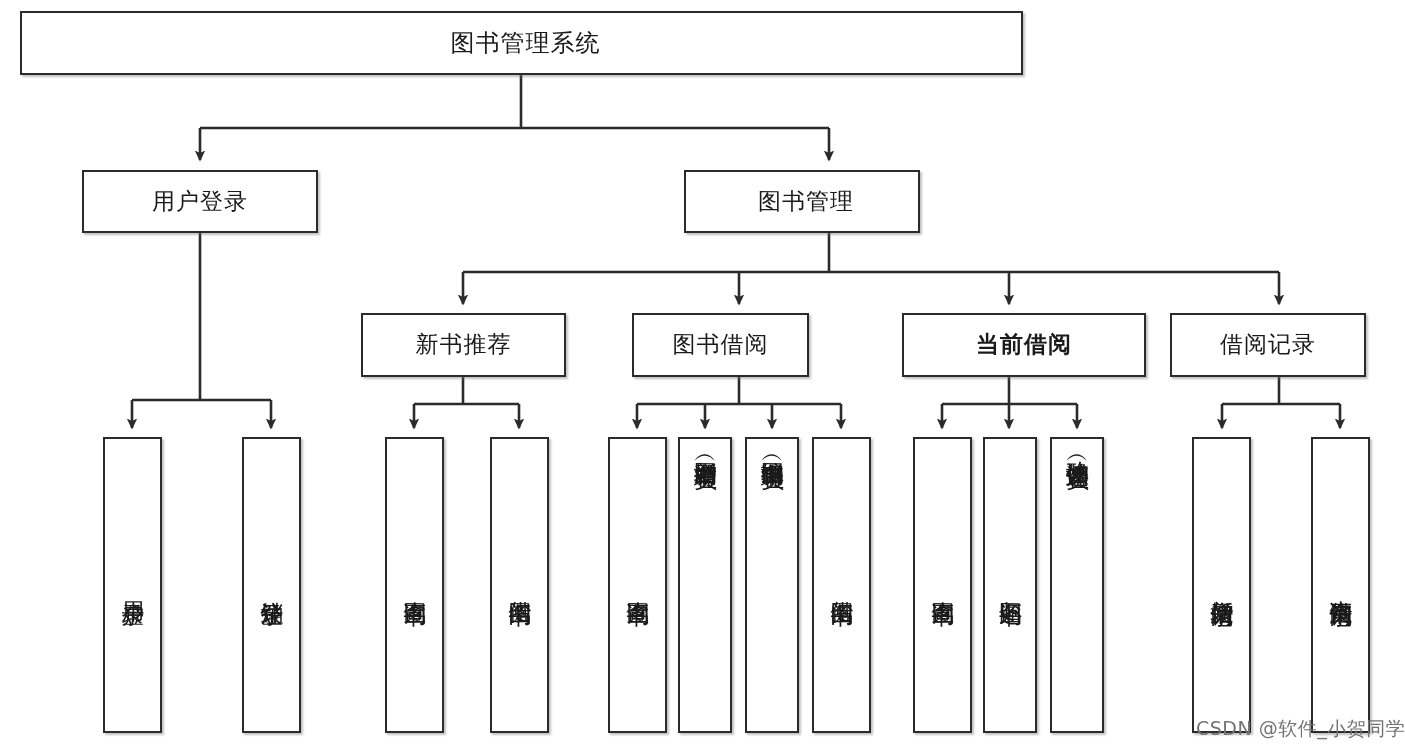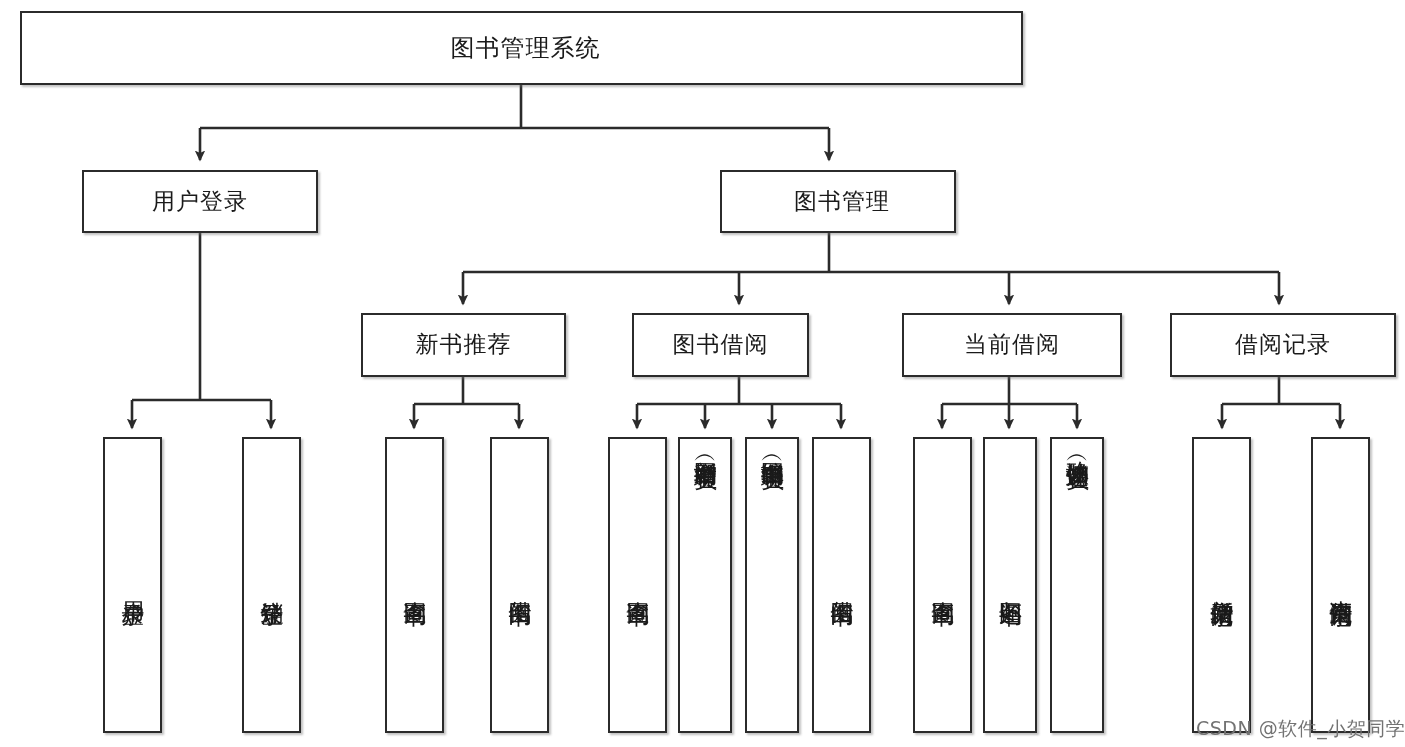--- a/index.html
+++ b/index.html
@@ -123,33 +123,33 @@
       <path d="M1009,404 L1009,428" marker-end="url(#arrow)"></path>
       <path d="M1077,404 L1077,428" marker-end="url(#arrow)"></path>
 
       <path d="M1279,377 L1279,404"></path>
       <path d="M1222,404 L1340,404"></path>
       <path d="M1222,404 L1222,428" marker-end="url(#arrow)"></path>
       <path d="M1340,404 L1340,428" marker-end="url(#arrow)"></path>
     </g>
   </svg>
 
-  <div class="node horiz root" style="left:20px; top:11px; width:1003px; height:74px;padding-left:8px;">图书管理系统</div>
+  <div class="node horiz root" style="left:20px; top:11px; width:1003px; height:64px;padding-left:8px;">图书管理系统</div>
 
   <div class="node horiz" style="left:82px; top:170px; width:236px; height:63px;">用户登录</div>
 
-  <div class="node horiz" style="left:720px; top:170px; width:236px; height:63px;padding-left:8px;">图书管理</div>
+  <div class="node horiz" style="left:684px; top:170px; width:236px; height:63px;padding-left:8px;">图书管理</div>
 
   <div class="node horiz" style="left:361px; top:313px; width:205px; height:64px;">新书推荐</div>
 
   <div class="node horiz" style="left:632px; top:313px; width:177px; height:64px;">图书借阅</div>
 
-  <div class="node horiz" style="left:902px; top:313px; width:220px; height:64px;">当前借阅</div>
-
-  <div class="node horiz" style="left:1170px; top:313px; width:226px; height:64px;">借阅记录</div>
+  <div class="node horiz" style="left:902px; top:313px; width:244px; height:64px;font-weight:bold;">当前借阅</div>
+
+  <div class="node horiz" style="left:1170px; top:313px; width:196px; height:64px;">借阅记录</div>
 
   <div class="node leaf center-v" style="left:103px; top:437px; width:59px; height:296px;">
     <span class="vtext">用户登录</span>
   </div>
 
   <div class="node leaf center-v" style="left:242px; top:437px; width:59px; height:296px;">
     <span class="vtext">注销登录</span>
   </div>
 
   <div class="node leaf center-v" style="left:385px; top:437px; width:59px; height:296px;">

